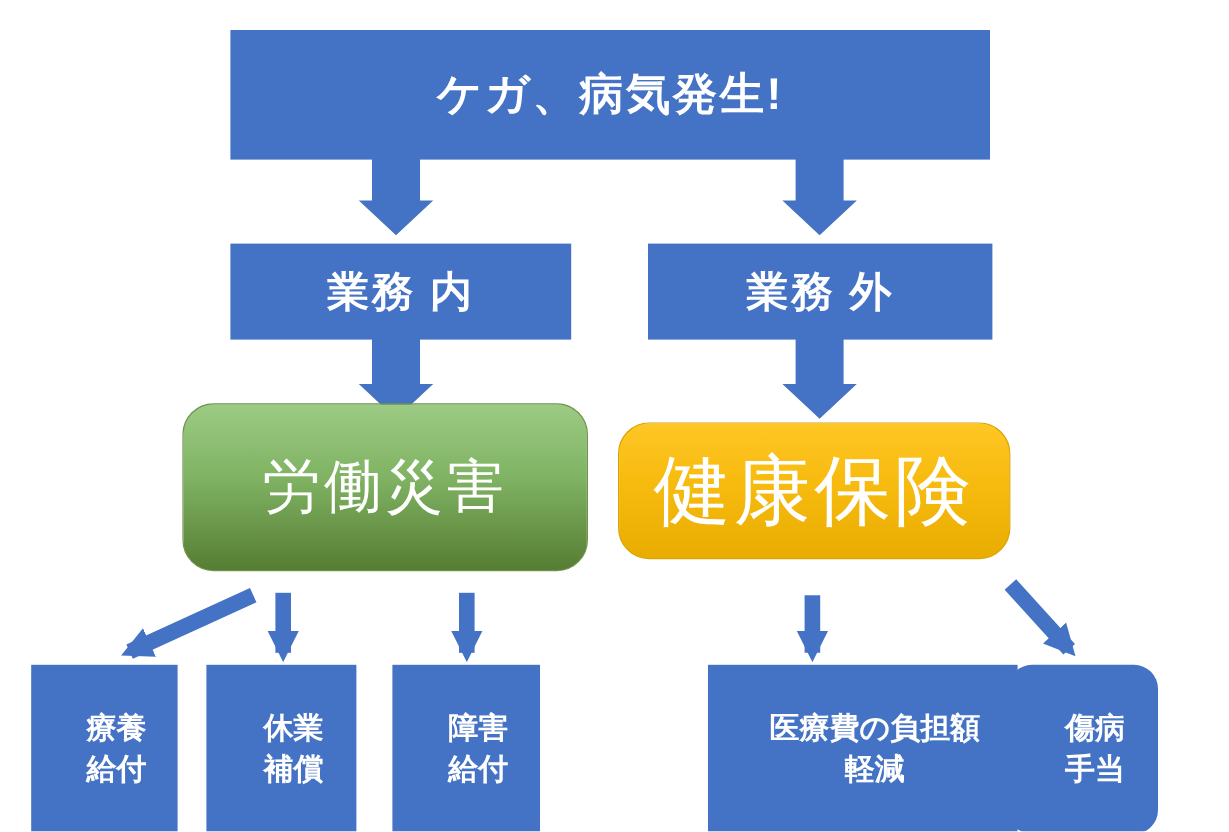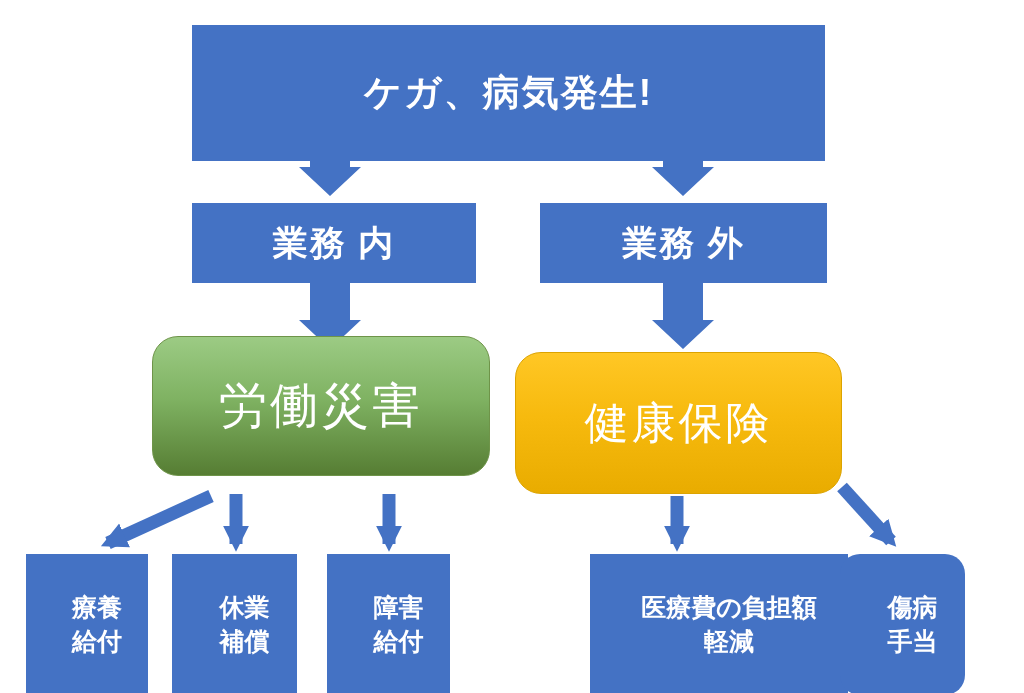--- a/index.html
+++ b/index.html
@@ -27,44 +27,44 @@
     align-items: center;
     justify-content: center;
     text-align: center;
     color: #ffffff;
     box-sizing: border-box;
   }
   .node .lbl { white-space: pre-line; }
   .blue { background: #4472C4; }
 
   #node-event {
-    left: 192px; top: 25px; width: 633px; height: 136px;
+    left: 192px; top: 25px; width: 633px; height: 108px;
     font-size: 37px; font-weight: bold; letter-spacing: 2px;
   }
   #node-on-duty {
     left: 192px; top: 203px; width: 284px; height: 80px;
     font-size: 35px; font-weight: bold; letter-spacing: 2px;
   }
   #node-off-duty {
     left: 540px; top: 203px; width: 287px; height: 80px;
     font-size: 35px; font-weight: bold; letter-spacing: 2px;
   }
   #node-work-accident {
     left: 152px; top: 336px; width: 338px; height: 140px;
     border-radius: 26px;
     background: linear-gradient(to bottom, #9CCB84 0%, #7FB262 45%, #567D33 100%);
     border: 1px solid #6E9449;
     font-size: 48px; font-weight: 400; letter-spacing: 3px;
   }
   #node-health-insurance {
-    left: 515px; top: 352px; width: 327px; height: 142px;
+    left: 515px; top: 352px; width: 327px; height: 114px;
     border-radius: 26px;
     background: linear-gradient(to bottom, #FFC725 0%, #F7BA0E 45%, #E9AC00 100%);
     border: 1px solid #DCA300;
-    font-size: 44px; font-weight: 400; letter-spacing: 3px;
+    font-size: 64px; font-weight: 400; letter-spacing: 3px;
   }
   .leaf {
     top: 554px; height: 141px;
     font-size: 25px; font-weight: bold; line-height: 1.35; padding-left: 20px;
   }
   #node-medical-benefit    { left: 26px;  width: 122px; }
   #node-leave-compensation { left: 172px; width: 125px; font-family: Liberation Serif, serif; }
   #node-disability-benefit { left: 327px; width: 123px; }
   #node-cost-reduction     { left: 550px; width: 258px; margin-left: 40px; }
   #node-sickness-allowance { left: 840px; width: 125px; border-radius: 20px; }

